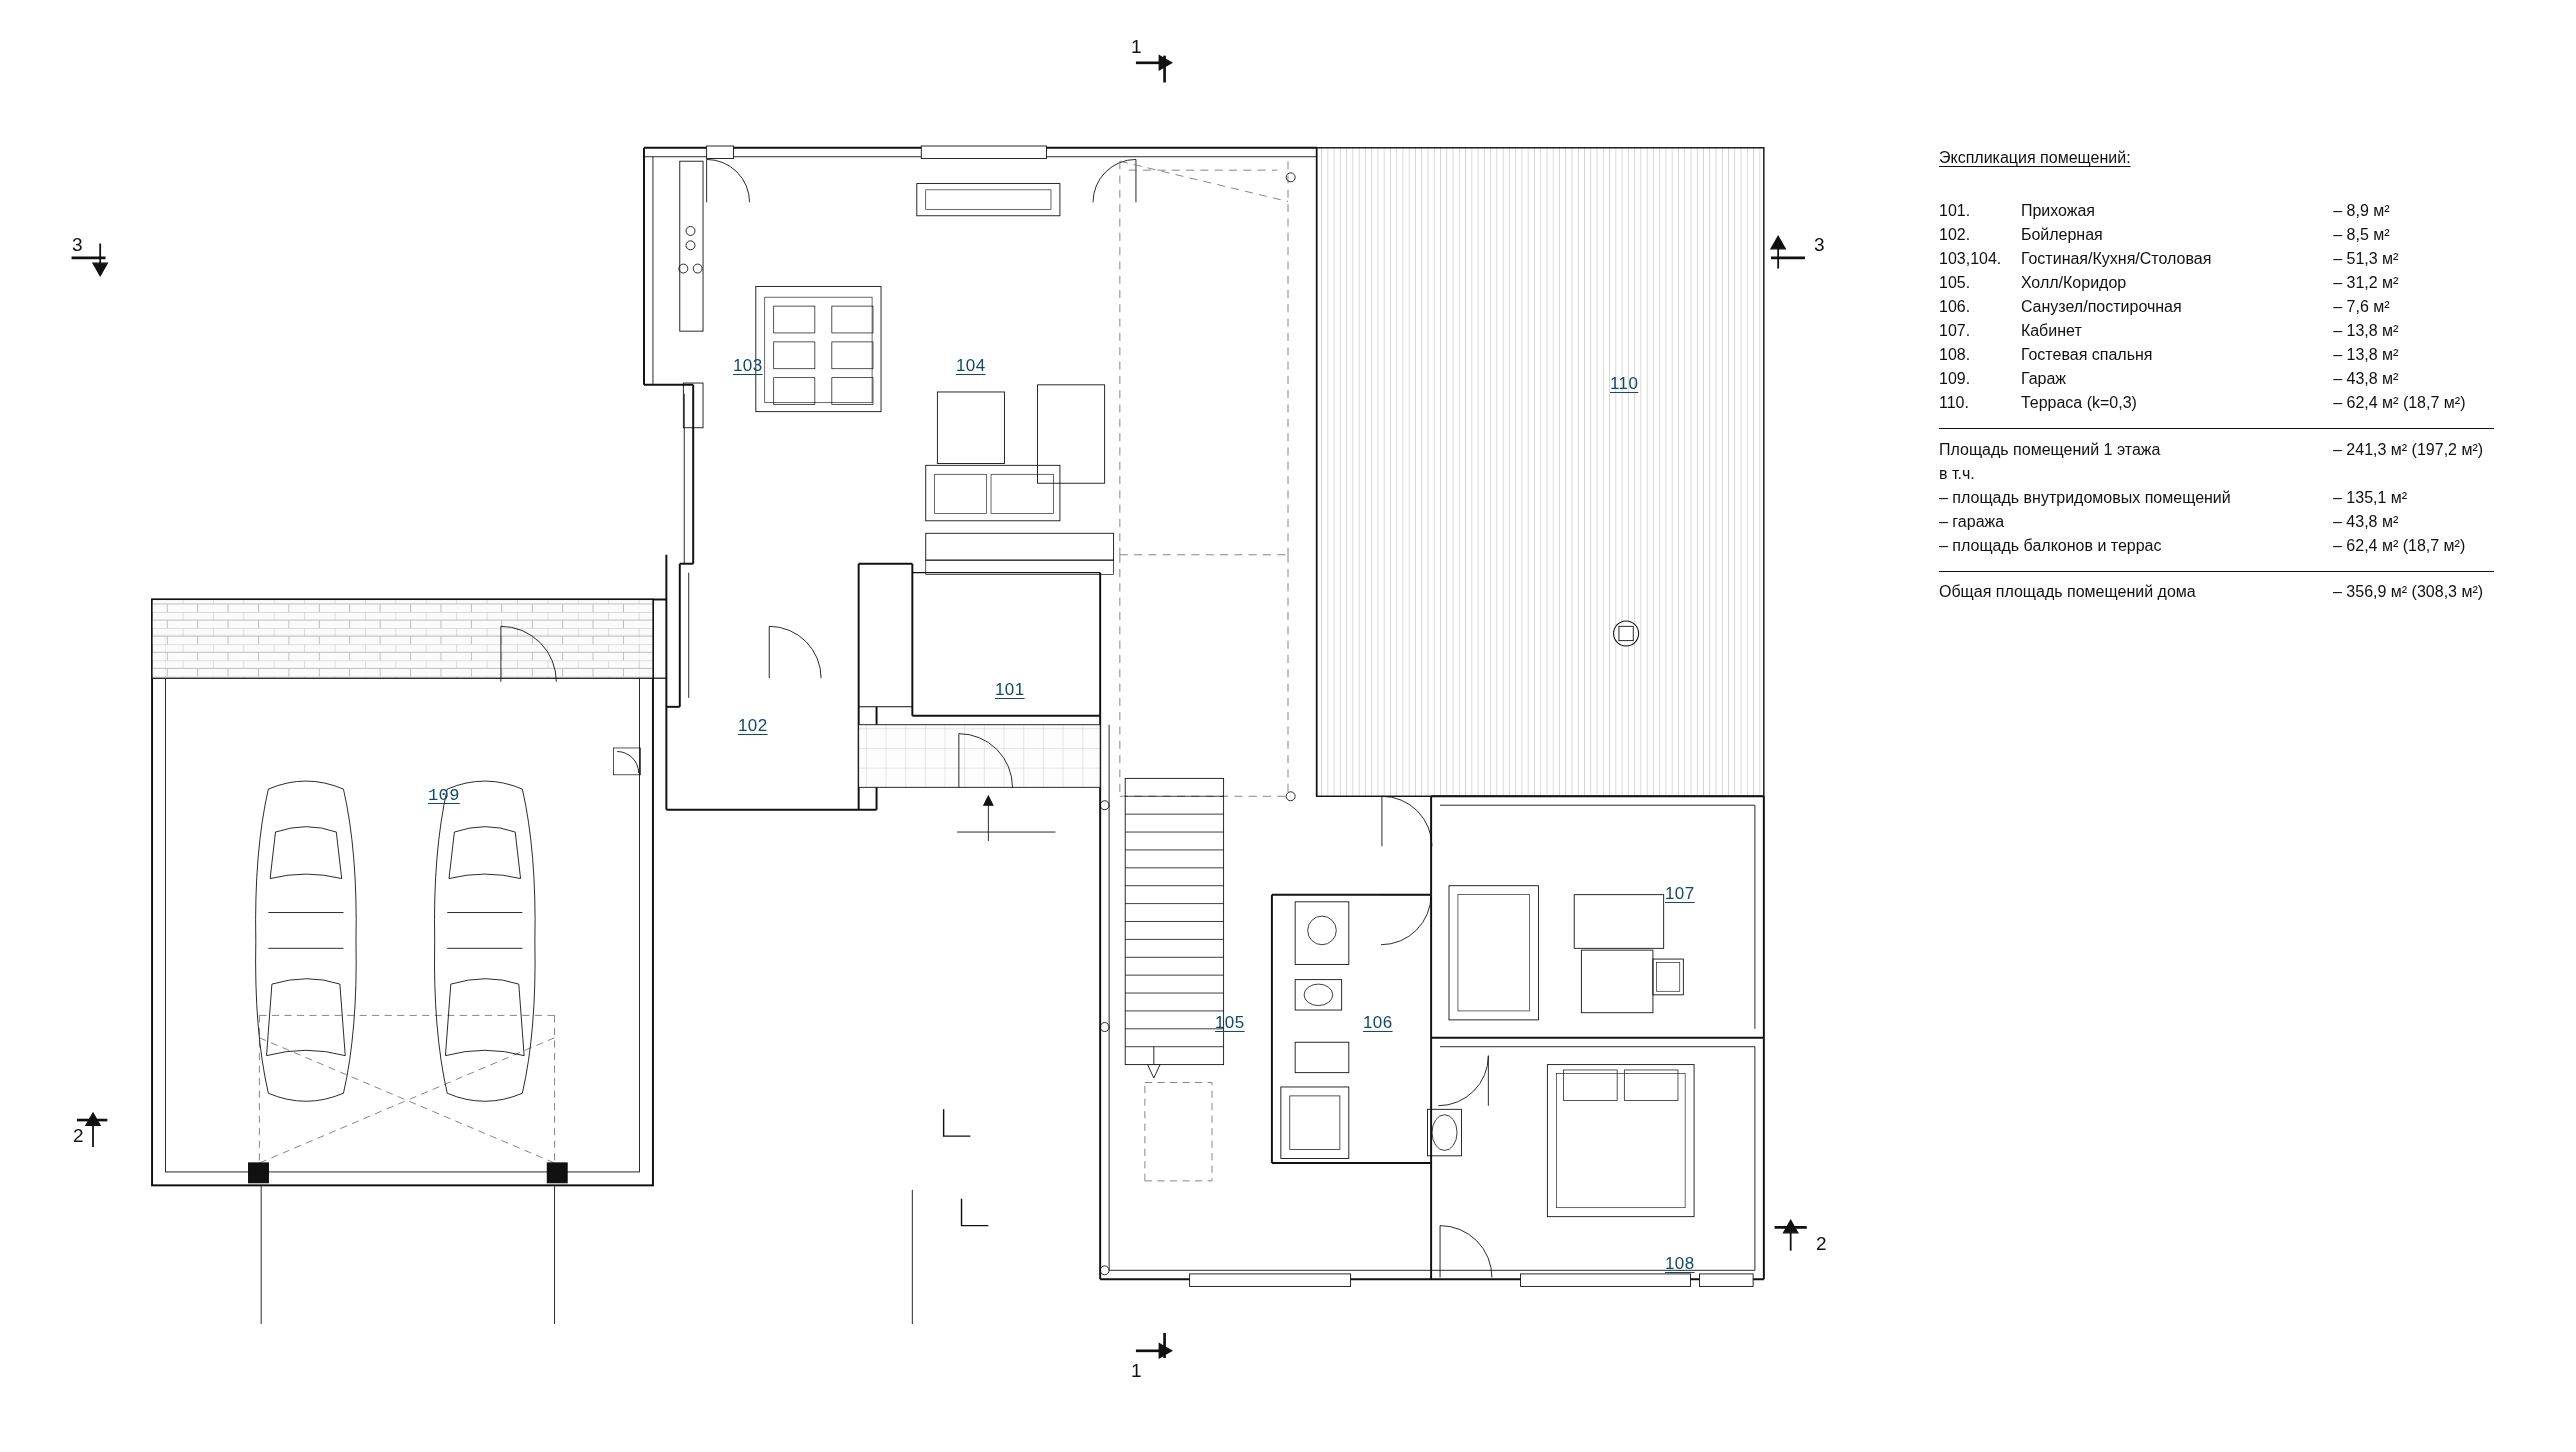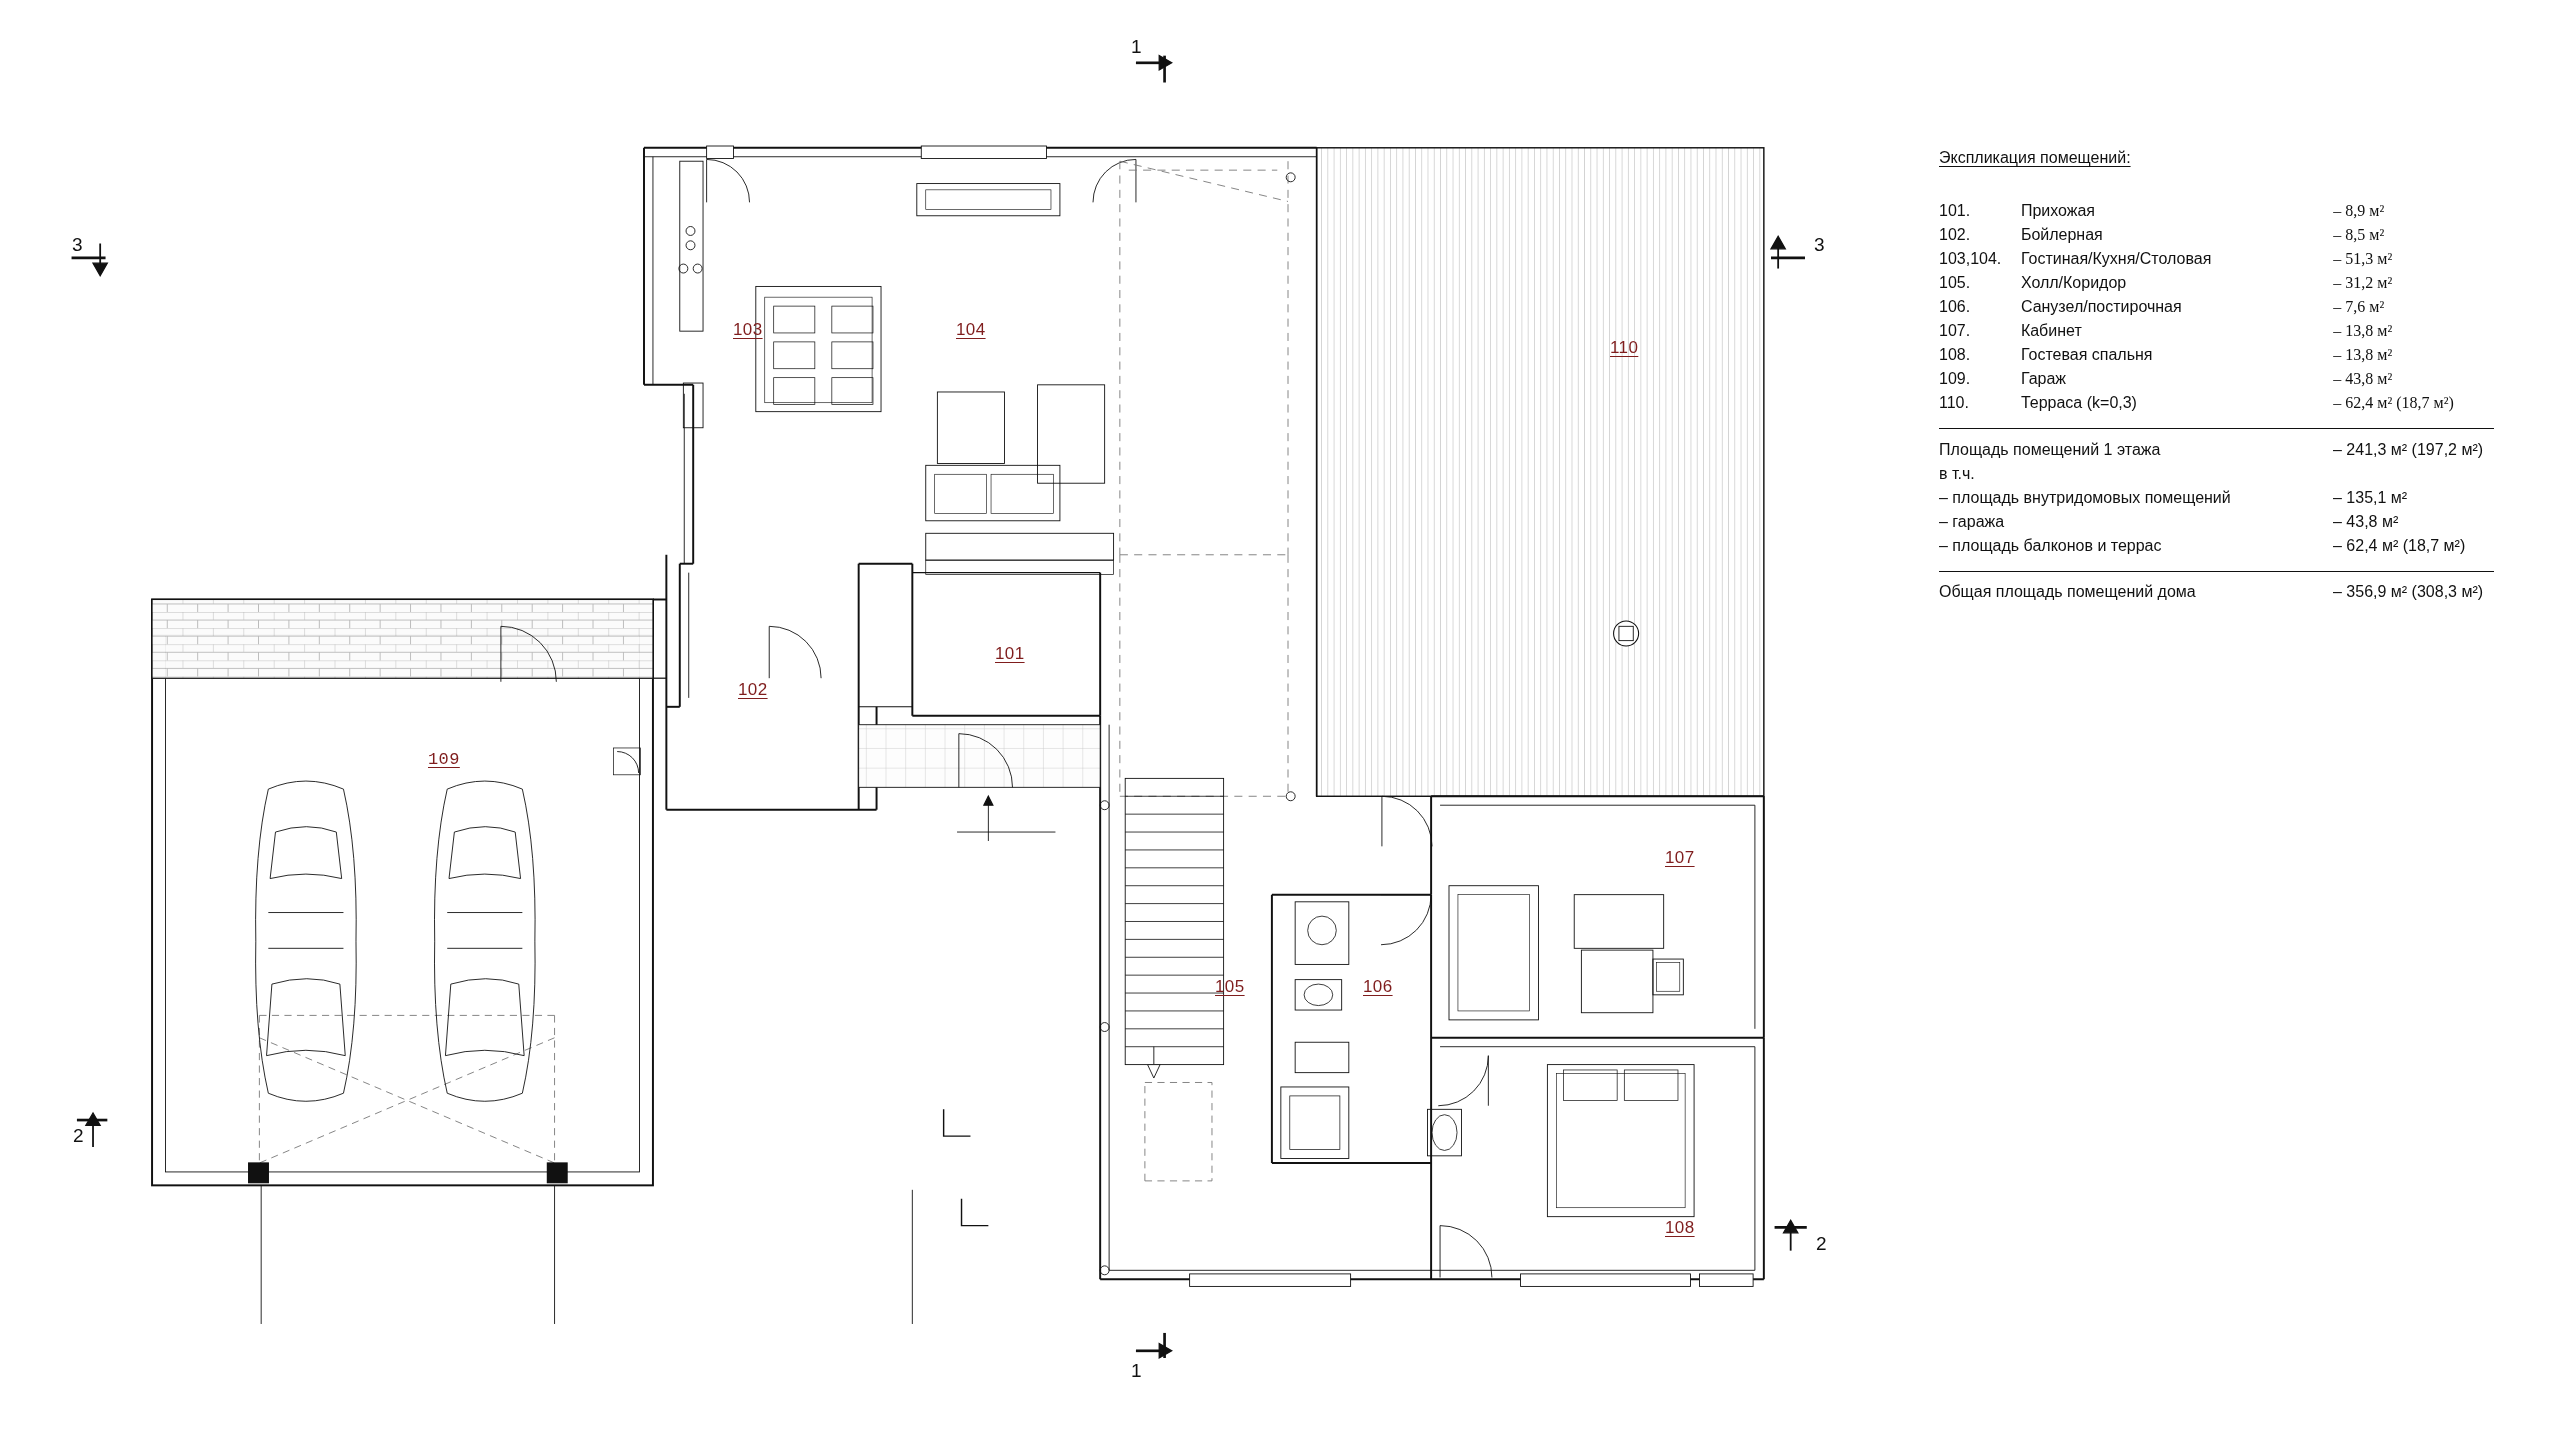--- a/index.html
+++ b/index.html
@@ -22,24 +22,25 @@
     position: absolute;
     left: 0;
     top: 0;
     width: 2576px;
     height: 1453px;
   }
   .room-label {
     position: absolute;
     font-size: 17px;
     letter-spacing: 0.4px;
-    color: #7f1d1d;
+    color: #0c4a6e;
     text-decoration: underline;
     text-underline-offset: 2.7px;
     white-space: nowrap;
+    margin-top: 36px;
   }
   .axis-label {
     position: absolute;
     font-size: 19px;
     color: #111;
   }
   
   #legend {
     position: absolute;
     left: 1939px;
@@ -60,21 +61,21 @@
     width: 100%;
   }
   #legend td {
     padding: 0 0 8px 0;
     font-size: 16px;
     vertical-align: top;
     white-space: nowrap;
   }
   #legend td.num { width: 82px; }
   #legend td.name { width: 313px; }
-  #legend td.area { width: 170px; font-family: Liberation Serif, serif; }
+  #legend td.area { width: 170px; }
   .rule {
     border-top: 0.9px solid #111;
     margin: 9px 0 12.5px 0;
     width: 555px;
   }
   #summary td, #totals td {
     padding: 0 0 8px 0;
     font-size: 16px;
     white-space: nowrap;
     vertical-align: top;

